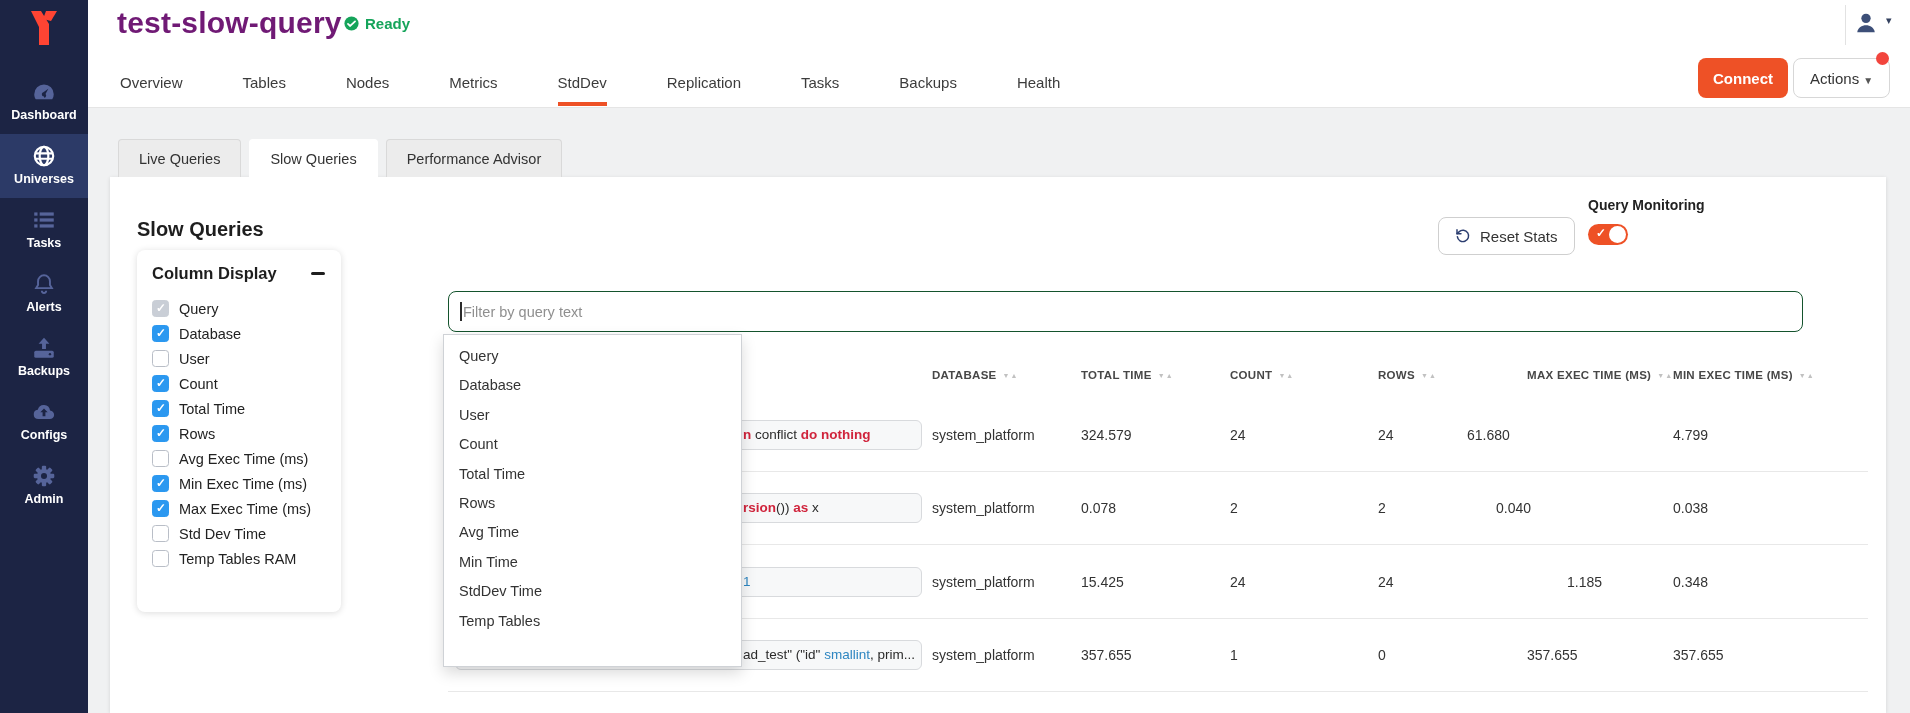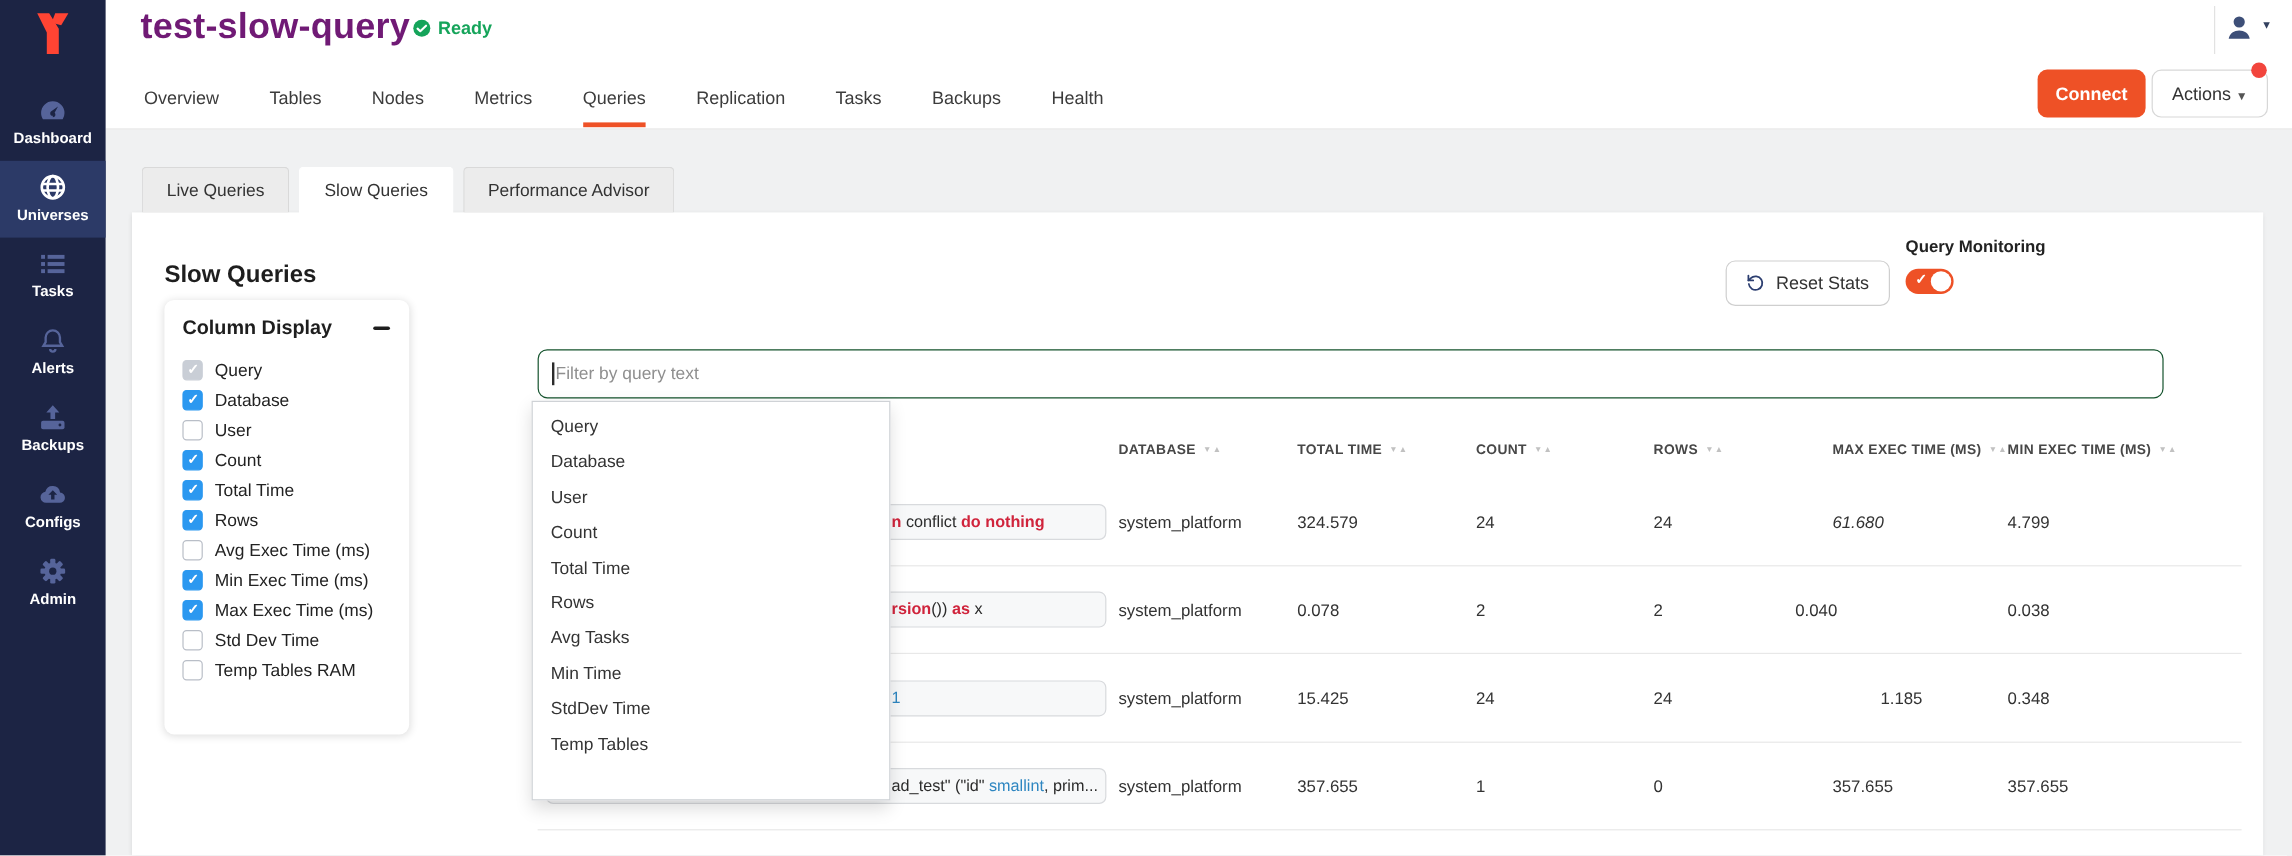--- a/index.html
+++ b/index.html
@@ -26,21 +26,21 @@
   
   .header{position:absolute;left:88px;top:0;width:1822px;height:108px;background:#fff;border-bottom:1px solid #e5e5e5;z-index:20;}
   .uni-title{position:absolute;left:29px;top:6px;font-size:30px;font-weight:700;color:#701a75;letter-spacing:.2px;}
   .ready-badge{position:absolute;left:255px;top:15px;display:flex;align-items:center;gap:5px;}
   .ready-badge svg{width:17px;height:17px;}
   .ready-badge .txt{font-size:15px;font-weight:700;color:var(--green);}
   .user-divider{position:absolute;left:1757px;top:5px;width:1px;height:40px;background:#e2e2e2;}
   .avatar{position:absolute;left:1764px;top:9px;width:28px;height:28px;cursor:pointer;}
   .avatar svg{width:28px;height:28px;}
   .avatar-caret{position:absolute;left:1798px;top:14px;font-size:11px;color:#33415f;cursor:pointer;}
-  .nav-tabs{position:absolute;left:32px;top:60px;height:48px;display:flex;gap:42px;}
+  .nav-tabs{position:absolute;left:32px;top:60px;height:48px;display:flex;gap:60px;}
   .nav-tab{position:relative;line-height:46px;font-size:15px;color:#3c3c3c;cursor:pointer;white-space:nowrap;}
   .nav-tab.active::after{content:"";position:absolute;left:0;right:0;bottom:2px;height:4px;background:var(--accent);}
   .btn-connect{position:absolute;left:1610px;top:58px;width:90px;height:40px;background:var(--accent);color:#fff;
        border:none;border-radius:8px;font-size:15px;font-weight:700;cursor:pointer;font-family:inherit;}
   .btn-actions{position:absolute;left:1705px;top:58px;width:97px;height:40px;background:#fff;color:#333;
        border:1px solid #d7d7d7;border-radius:8px;font-size:15px;cursor:pointer;font-family:inherit;}
   .btn-actions .caret{font-size:10px;color:#555;margin-left:4px;}
   .notif-dot{position:absolute;left:1788px;top:52px;width:13px;height:13px;border-radius:50%;background:var(--dot);z-index:21;}
 
   
@@ -201,21 +201,21 @@
         <circle cx="12" cy="8" r="4"></circle>
         <path d="M4.5 20c.5-4 4-6 7.5-6s7 2 7.5 6z"></path>
       </svg>
   </span>
   <span class="avatar-caret">▾</span>
   <div class="nav-tabs" id="nav-tabs">
       <span class="nav-tab">Overview</span>
       <span class="nav-tab">Tables</span>
       <span class="nav-tab">Nodes</span>
       <span class="nav-tab">Metrics</span>
-      <span class="nav-tab active">Queries</span>
+      <span class="nav-tab active">StdDev</span>
       <span class="nav-tab">Replication</span>
       <span class="nav-tab">Tasks</span>
       <span class="nav-tab">Backups</span>
       <span class="nav-tab">Health</span>
     </div>
   <button class="btn-connect">Connect</button>
   <button class="btn-actions"><span>Actions</span><span class="caret">▼</span></button>
   <span class="notif-dot"></span>
 </header>
 
@@ -306,21 +306,21 @@
       <span class="th" style="left: 1563px;">MIN EXEC TIME (MS)<span class="sort">▼▲</span></span>
     </div>
   <div id="table-body">
       <div class="codebox" style="top: 243px;">
         <span class="codefrag"><span class="tok-kw">n </span><span>conflict </span><span class="tok-kw">do nothing</span></span>
       </div>
       <div class="cell" style="left: 822px; top: 250px;">system_platform</div>
       <div class="cell" style="left: 971px; top: 250px;">324.579</div>
       <div class="cell" style="left: 1120px; top: 250px;">24</div>
       <div class="cell" style="left: 1268px; top: 250px;">24</div>
-      <div class="cell" style="left: 1417px; top: 250px; font-style: italic;">61.680</div>
+      <div class="cell" style="left: 1357px; top: 250px;">61.680</div>
       <div class="cell" style="left: 1563px; top: 250px;">4.799</div>
       <div class="rowline" style="top: 294px;"></div>
       <div class="codebox" style="top: 316px;">
         <span class="codefrag"><span class="tok-kw">rsion</span><span>()) </span><span class="tok-kw">as</span><span> x</span></span>
       </div>
       <div class="cell" style="left: 822px; top: 323px;">system_platform</div>
       <div class="cell" style="left: 971px; top: 323px;">0.078</div>
       <div class="cell" style="left: 1120px; top: 323px;">2</div>
       <div class="cell" style="left: 1268px; top: 323px;">2</div>
       <div class="cell" style="left: 1386px; top: 323px;">0.040</div>
@@ -348,18 +348,18 @@
       <div class="rowline" style="top: 514px;"></div>
     </div>
 
   <div class="dropdown" id="filter-dropdown">
       <div class="dd-item">Query</div>
       <div class="dd-item">Database</div>
       <div class="dd-item">User</div>
       <div class="dd-item">Count</div>
       <div class="dd-item">Total Time</div>
       <div class="dd-item">Rows</div>
-      <div class="dd-item">Avg Tasks</div>
+      <div class="dd-item">Avg Time</div>
       <div class="dd-item">Min Time</div>
       <div class="dd-item">StdDev Time</div>
       <div class="dd-item">Temp Tables</div>
     </div>
 </section>
 
 </body></html>

